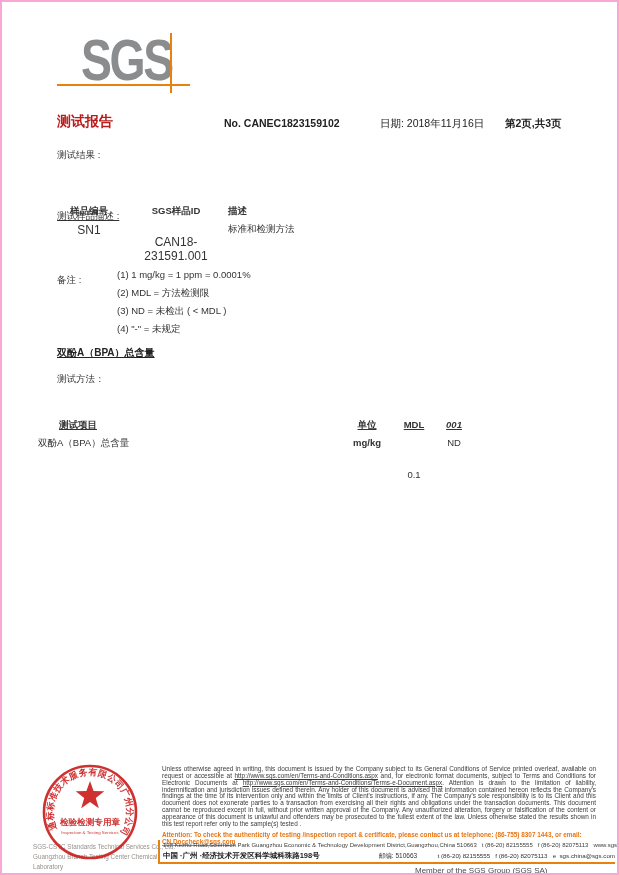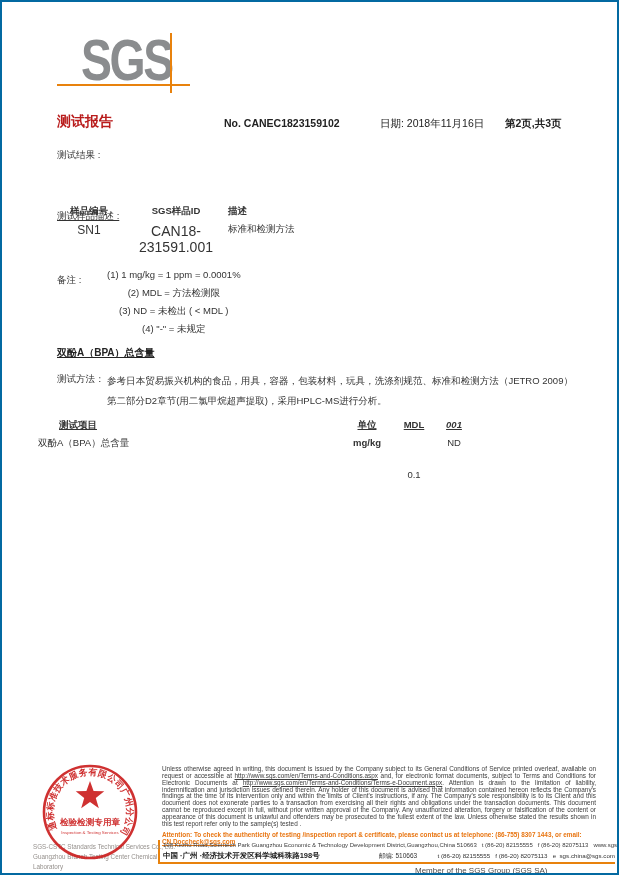--- a/index.html
+++ b/index.html
@@ -1,20 +1,20 @@
 <!DOCTYPE html>
 <html><head>
 <meta charset="utf-8">
 <style>
   * { margin:0; padding:0; box-sizing:border-box; }
   html,body { background:#fff; }
   body { font-family:"Liberation Sans","DejaVu Sans",sans-serif; }
   .page {
     position:relative; width:619px; height:875px; background:#fff;
-    border:2px solid #0369a1; overflow:hidden; color:#333;
+    border:2px solid #f9a8d4; overflow:hidden; color:#333;
   }
   .abs { position:absolute; }
 
   
   .logo-text {
     left:79px; top:34px; font-weight:bold; font-size:58px; line-height:48px;
     color:#8a8c8e; letter-spacing:-3px; transform:scaleX(0.8); transform-origin:left top;
   }
   .logo-hline { left:55px; top:82px; width:133px; height:2px; background:#e8820d; }
   .logo-vline { left:168px; top:31px; width:2px; height:60px; background:#e8820d; }
@@ -26,24 +26,24 @@
   .doc-pages { left:503px; top:115px; font-size:10.5px; font-weight:bold; color:#222; }
 
   .lbl { font-size:9.5px; color:#333; }
   .u { text-decoration:underline; }
 
   
   .st-h1 { left:52px;  top:203px; width:70px;  text-align:center; font-weight:bold; font-size:9.5px;}
   .st-h2 { left:124px; top:203px; width:100px; text-align:center; font-weight:bold; font-size:9.5px;}
   .st-h3 { left:226px; top:203px; font-weight:bold; font-size:9.5px;}
   .st-c1 { left:52px;  top:221px; width:70px;  text-align:center; font-size:12px;}
-  .st-c2 { left:124px; top:221px; width:100px; text-align:center; font-size:14px;}
+  .st-c2 { left:124px; top:233px; width:100px; text-align:center; font-size:12px;}
   .st-c3 { left:226px; top:221px; font-size:9.5px;}
 
-  .remarks { left:105px; top:264px; font-size:9.5px; line-height:18px; color:#333;text-align:center; }
+  .remarks { left:115px; top:264px; font-size:9.5px; line-height:18px; color:#333; }
 
   .analyte { left:55px; top:344px; font-size:10px; font-weight:bold; text-decoration:underline; color:#222; }
 
   .method-lbl { left:55px; top:371px; font-size:9.5px;font-family:Liberation Mono, monospace; }
   .method-txt { left:105px; top:369px; width:466px; font-size:9.5px; line-height:20px; text-align:justify; }
 
   
   .rt-h0 { left:57px;  top:417px; font-size:9.5px; font-weight:bold; text-decoration:underline; }
   .rt-h1 { left:340px; top:417px; width:50px; text-align:center; font-size:9.5px; font-weight:bold; text-decoration:underline; }
   .rt-h2 { left:390px; top:417px; width:44px; text-align:center; font-size:9.5px; font-weight:bold; text-decoration:underline; }
@@ -96,21 +96,20 @@
   <span class="abs lbl" style="left:55px; top:248px;margin-top:24px;">备注 :</span>
   <div class="abs remarks">
     <div>(1) 1 mg/kg = 1 ppm = 0.0001%</div>
     <div>(2) MDL = 方法检测限</div>
     <div>(3) ND = 未检出 ( &lt; MDL )</div>
     <div>(4) "-" = 未规定</div>
   </div>
 
   <span class="abs analyte">双酚A（BPA）总含量</span>
   <span class="abs method-lbl">测试方法：</span>
-  <div class="abs method-txt">参考日本贸易振兴机构的食品，用具，容器，包装材料，玩具，洗涤剂规范、标准和检测方法（JETRO 2009）第二部分D2章节(用二氯甲烷超声提取)，采用HPLC-MS进行分析。</div>
 
   <span class="abs rt-h0">测试项目</span>
   <span class="abs rt-h1">单位</span>
   <span class="abs rt-h2">MDL</span>
   <span class="abs rt-h3">001</span>
   <span class="abs rt-c0">双酚A（BPA）总含量</span>
   <span class="abs rt-c1">mg/kg</span>
   <span class="abs rt-c2">0.1</span>
   <span class="abs rt-c3">ND</span>
 

